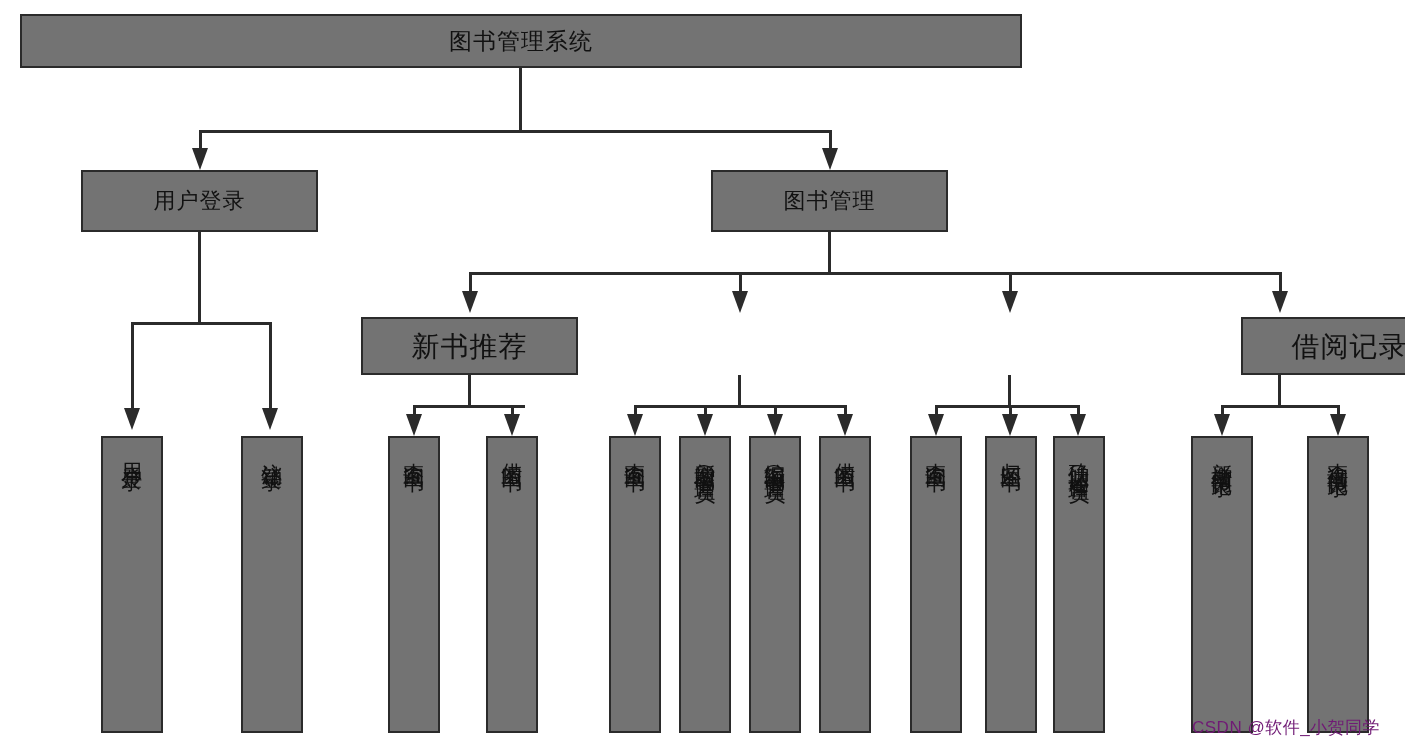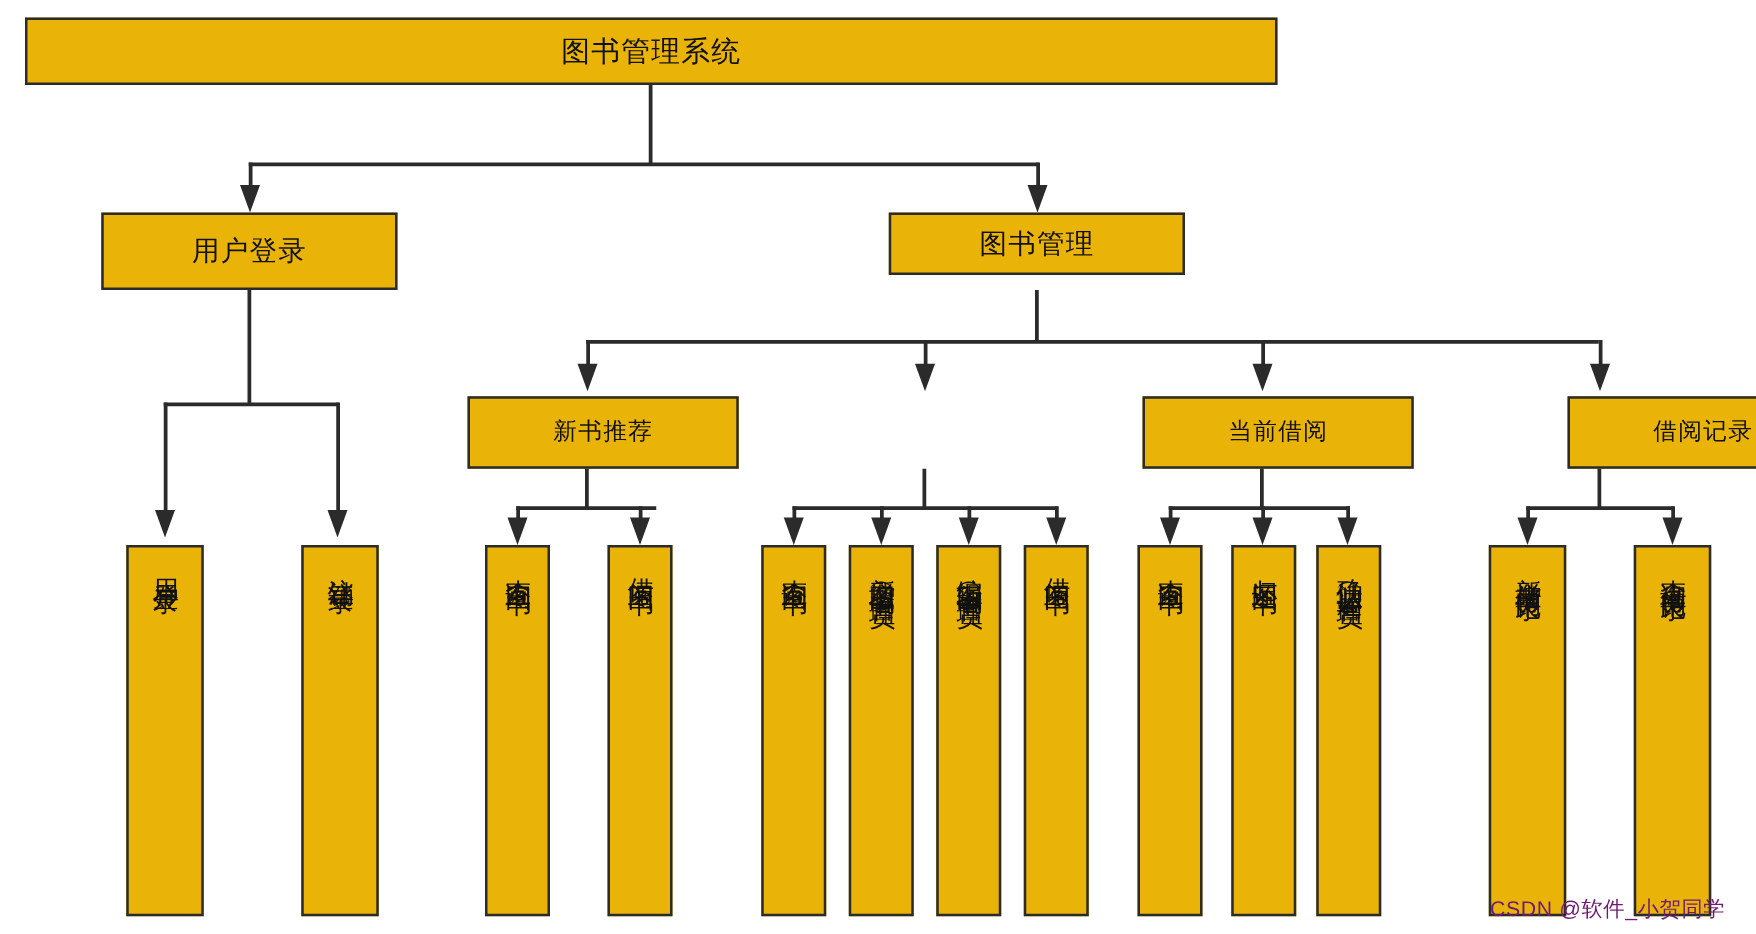--- a/index.html
+++ b/index.html
@@ -13,34 +13,34 @@
     width:1405px;
     height:747px;
     background:#ffffff;
     overflow:hidden;
   }
 
   
   .node{
     position:absolute;
     box-sizing:border-box;
-    background:#eab308;
+    background:#737373;
     border:2.5px solid #2b2b2b;
     display:flex;
     align-items:center;
     justify-content:center;
     text-align:center;
     font-size:22px;
     line-height:1.25;
     color:#111111;
     letter-spacing:1px;
   }
   .node.root{ font-size:23px; }
   .node.lvl2{ font-size:22px; }
-  .node.lvl3{ font-size:19px;margin-left:13px; }
+  .node.lvl3{ font-size:28px; }
 
   
   .node.leaf{
     font-size:21px;
     align-items:flex-start;
     justify-content:center;
     padding-top:8px;
     letter-spacing:0px;
   }
   .vtext{
@@ -97,21 +97,21 @@
   <div class="vline" style="left:199px;top:130px;height:22px;"></div>
   <div class="arrow" style="left:192px;top:148px;"></div>
 
   <div class="vline" style="left:829px;top:130px;height:22px;"></div>
   <div class="arrow" style="left:822px;top:148px;"></div>
 
   <div class="node lvl2" style="left:81px;top:170px;width:237px;height:62px;">
     <span>用户登录</span>
   </div>
 
-  <div class="node lvl2" style="left:711px;top:170px;width:237px;height:50px;">
+  <div class="node lvl2" style="left:711px;top:170px;width:237px;height:62px;">
     <span>图书管理</span>
   </div>
 
   <div class="vline" style="left:198px;top:232px;height:92px;"></div>
   <div class="hline" style="left:131px;top:322px;width:140px;"></div>
   <div class="vline" style="left:131px;top:322px;height:90px;"></div>
   <div class="arrow" style="left:124px;top:408px;"></div>
   <div class="vline" style="left:269px;top:322px;height:90px;"></div>
   <div class="arrow" style="left:262px;top:408px;"></div>
 
@@ -125,23 +125,20 @@
   <div class="arrow" style="left:732px;top:291px;"></div>
 
   <div class="vline" style="left:1009px;top:272px;height:22px;"></div>
   <div class="arrow" style="left:1002px;top:291px;"></div>
 
   <div class="vline" style="left:1279px;top:272px;height:22px;"></div>
   <div class="arrow" style="left:1272px;top:291px;"></div>
 
   <div class="node lvl3" style="left:361px;top:317px;width:217px;height:58px;">
     <span>新书推荐</span>
-  </div>
-  <div class="node lvl3" style="left:901px;top:317px;width:217px;height:58px;">
-    <span>当前借阅</span>
   </div>
   <div class="node lvl3" style="left:1241px;top:317px;width:217px;height:58px;">
     <span>借阅记录</span>
   </div>
 
   <div class="vline" style="left:468px;top:375px;height:32px;"></div>
   <div class="hline" style="left:413px;top:405px;width:112px;"></div>
   <div class="vline" style="left:413px;top:405px;height:12px;"></div>
   <div class="arrow" style="left:406px;top:414px;"></div>
   <div class="vline" style="left:511px;top:405px;height:12px;"></div>

